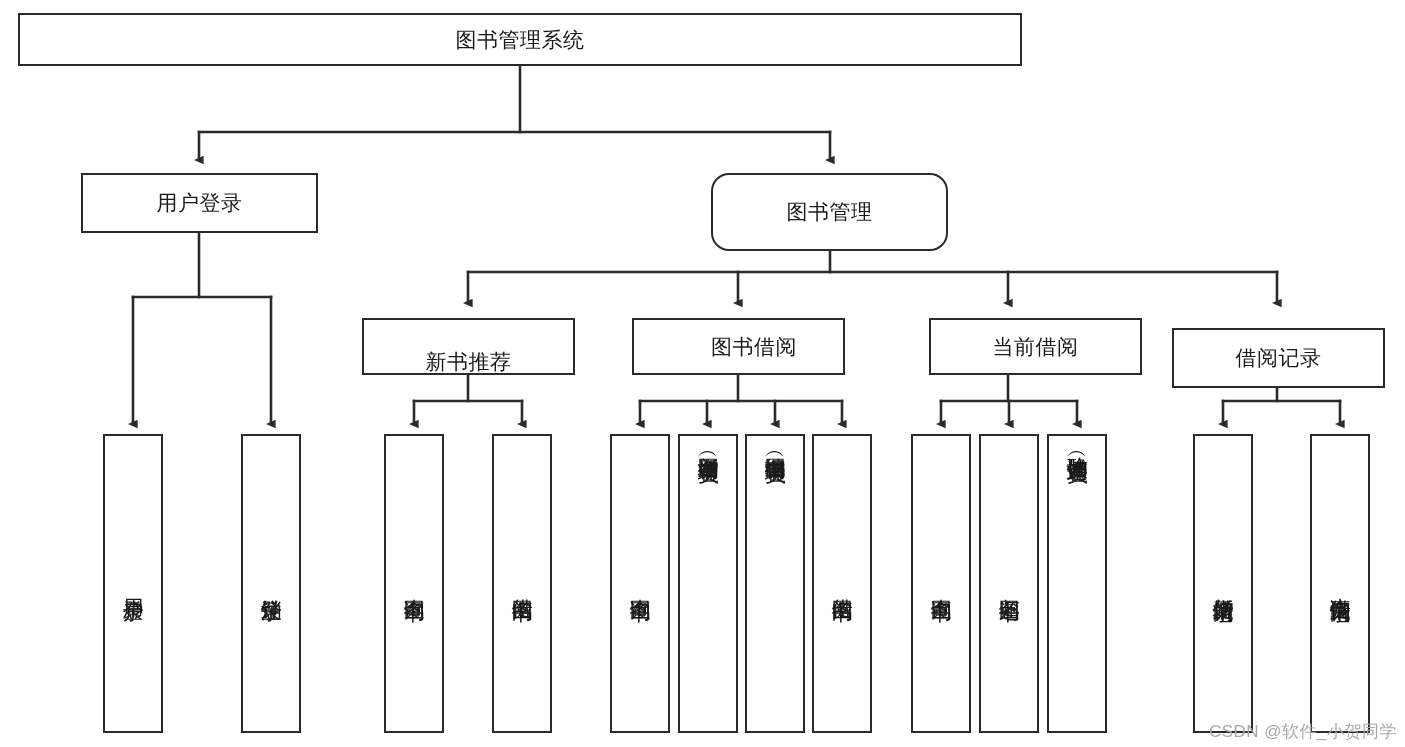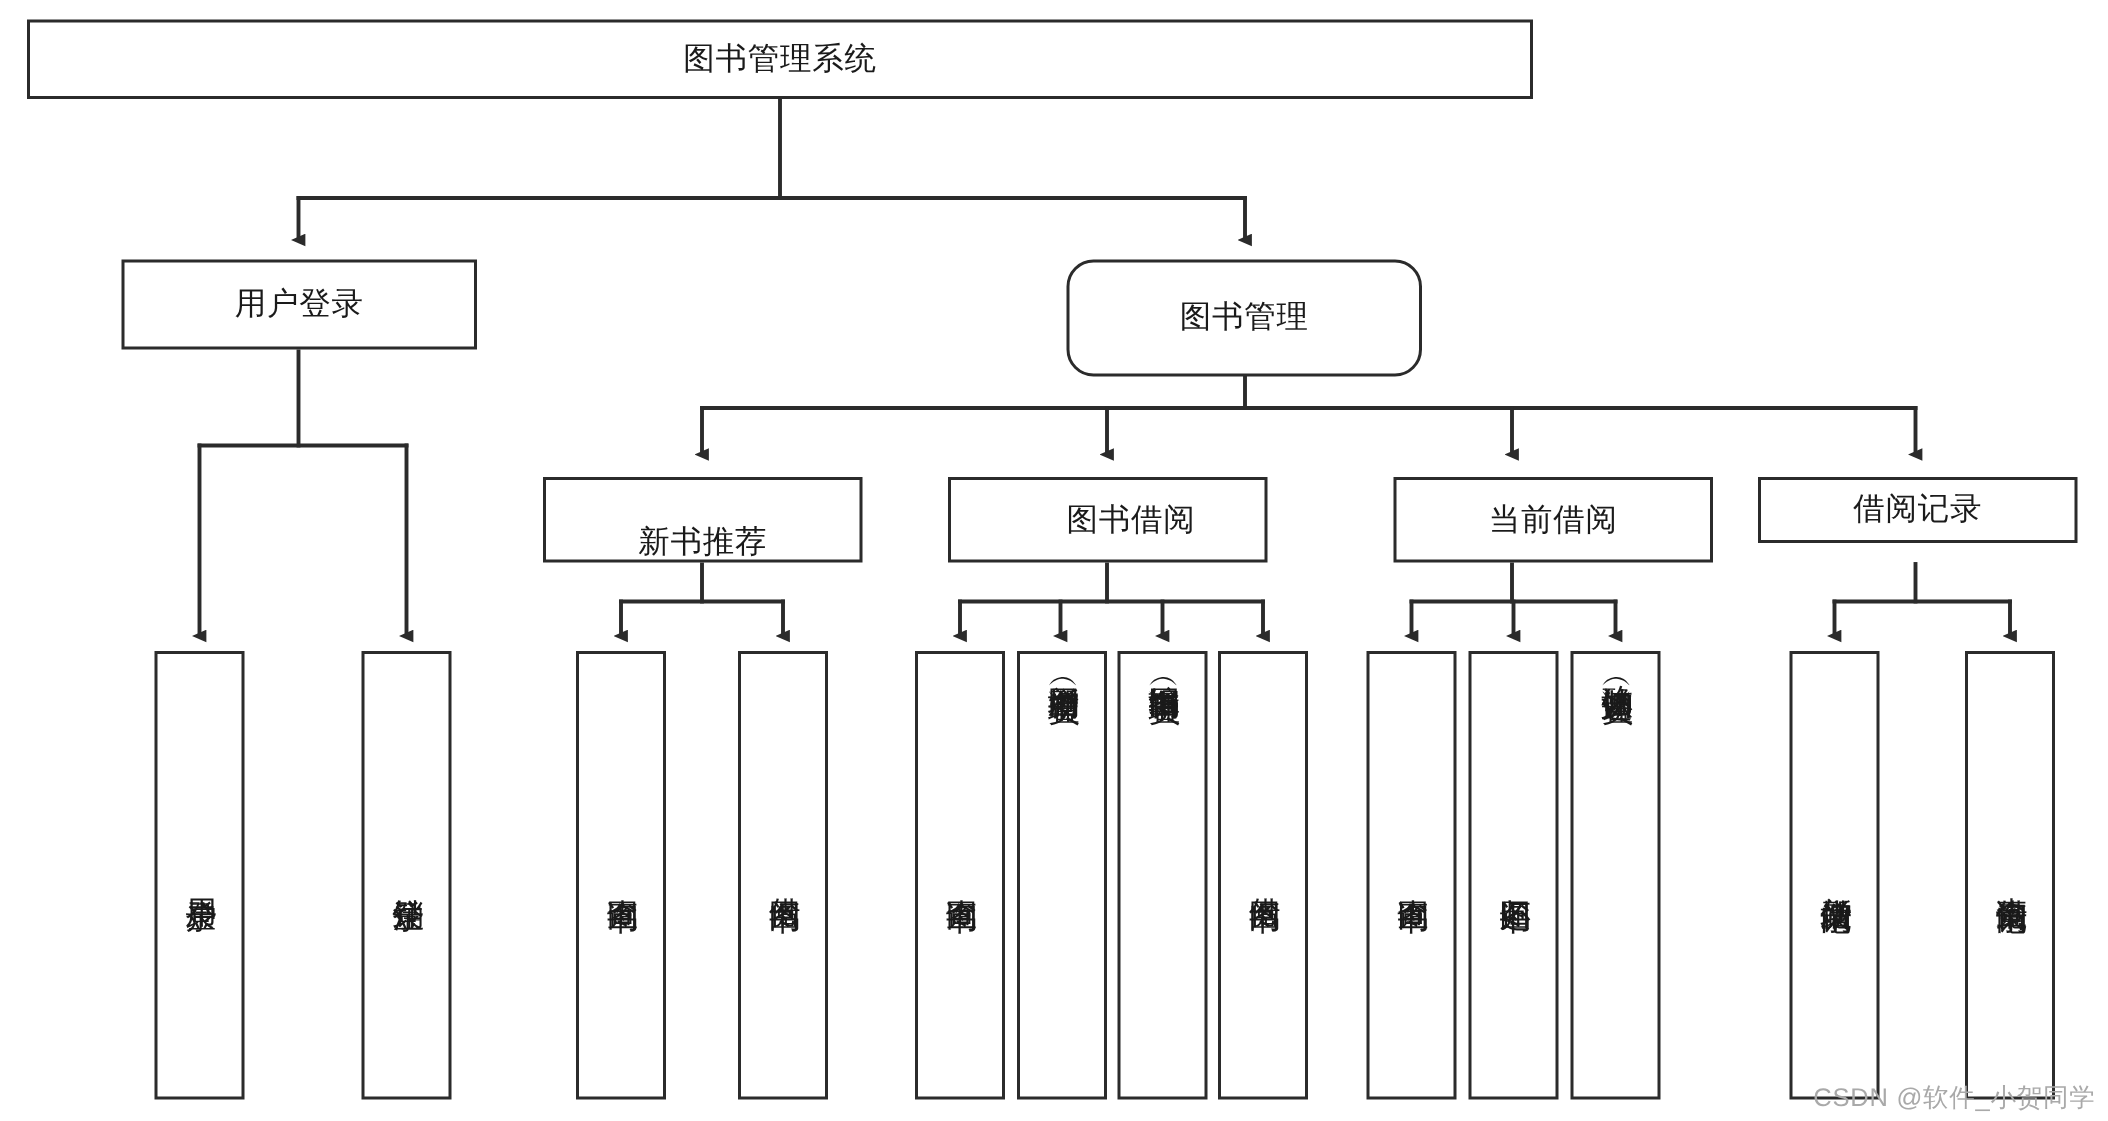--- a/index.html
+++ b/index.html
@@ -148,21 +148,21 @@
   </div>
 
   <div class="node horizontal" style="left:632px; top:318px; width:213px; height:57px;padding-left:31px;">
     <span class="node-label">图书借阅</span>
   </div>
 
   <div class="node horizontal" style="left:902px; top:318px; width:213px; height:57px;margin-left:27px;">
     <span class="node-label">当前借阅</span>
   </div>
 
-  <div class="node horizontal" style="left:1172px; top:318px; width:213px; height:44px;">
+  <div class="node horizontal" style="left:1172px; top:328px; width:213px; height:60px;">
     <span class="node-label">借阅记录</span>
   </div>
 
   <div class="node vertical centeredv" style="left:103px; top:434px; width:60px; height:299px;">
     <span class="node-label">用户登录</span>
   </div>
 
   <div class="node vertical centeredv" style="left:241px; top:434px; width:60px; height:299px;">
     <span class="node-label">注销登录</span>
   </div>

